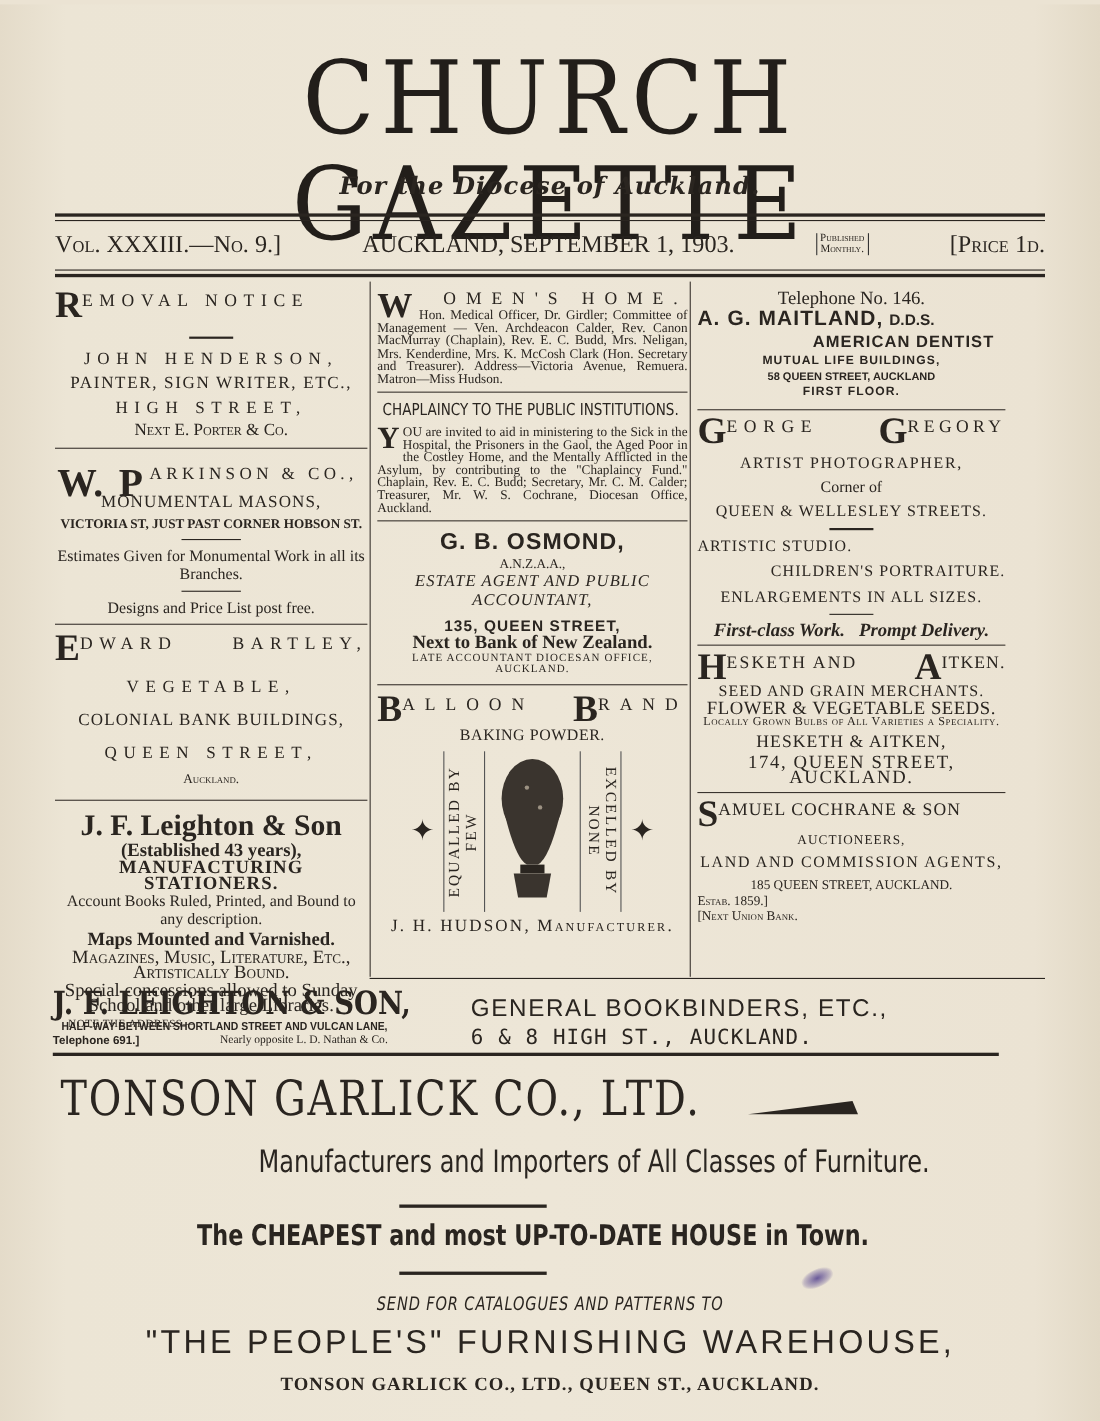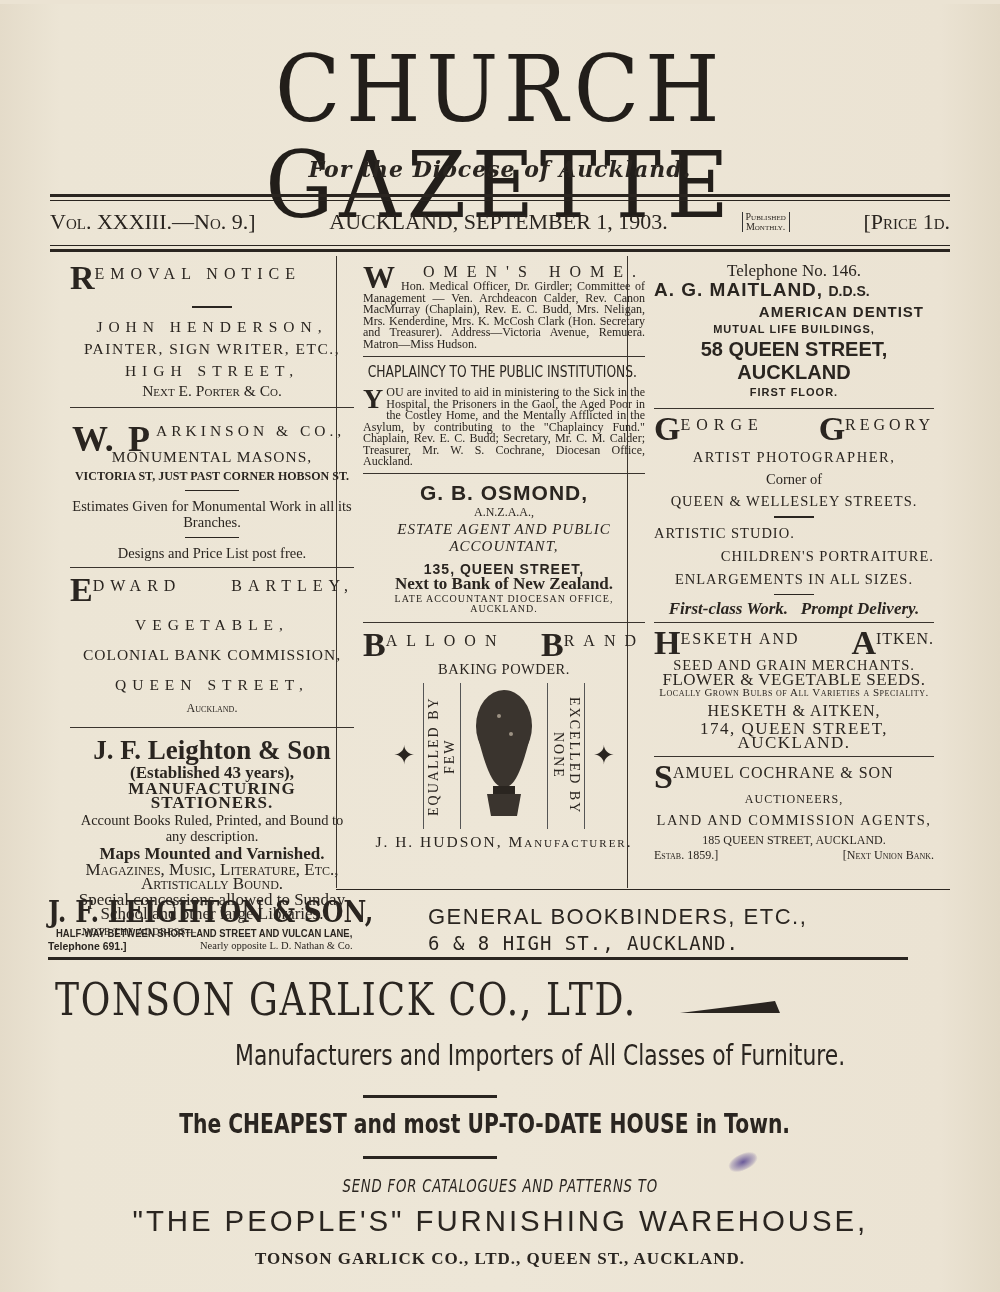--- a/index.html
+++ b/index.html
@@ -5,21 +5,21 @@
   html,body{margin:0;padding:0;}
   body{width:1000px;height:1292px;background:#ebe3d3;color:#2a2520;font-family:"DejaVu Serif",serif;overflow:hidden;position:relative;}
   .page{position:absolute;left:0;top:4px;width:1000px;height:1292px;background:linear-gradient(90deg,#e4dbc9 0%,#ece5d5 6%,#ede6d7 50%,#ebe3d3 94%,#e2d9c6 100%);}
   .abs{position:absolute;}
   .center{text-align:center;}
   .masthead{left:40px;top:38px;width:920px;text-align:center;font-family:"DejaVu Serif",serif;font-size:92px;line-height:96px;letter-spacing:6px;transform:scaleX(0.93);transform-origin:center;color:#221e1a;font-weight:400;}
   .subtitle{left:0;top:152px;width:1000px;text-align:center;font-family:"DejaVu Serif",serif;font-size:22px;font-style:italic;font-weight:bold;letter-spacing:1px;}
   .rule{position:absolute;background:#2a2520;}
   .dateline{left:50px;top:205px;width:900px;display:flex;justify-content:space-between;align-items:center;font-family:"Liberation Serif",serif;font-size:22px;}
   .pub{font-size:10px;line-height:10px;display:inline-block;text-align:center;border-left:1px solid #333;border-right:1px solid #333;padding:0 3px;font-variant:small-caps;}
-  .col{position:absolute;top:252px;font-family:"Liberation Serif",serif;margin-left:20px;}
+  .col{position:absolute;top:252px;font-family:"Liberation Serif",serif;}
   .vrule{position:absolute;width:1px;background:#3a342e;}
   .hr{height:1px;background:#3a342e;margin:6px 0;}
   .short{width:44px;height:2px;background:#2a2520;margin:7px auto;}
   .spaced{letter-spacing:6px;}
   .big-init{font-size:34px;line-height:28px;font-weight:bold;vertical-align:top;}
   .sc{font-variant:small-caps;}
   .sans{font-family:"Liberation Sans",sans-serif;}
   .cond{font-family:"DejaVu Sans",sans-serif;transform:scaleX(0.78);transform-origin:center;display:inline-block;}
   .t12{font-size:12px;line-height:13px;}
   .t13{font-size:17px;line-height:14px;}
@@ -89,21 +89,21 @@
       <div class="center t14">Designs and Price List post free.</div>
     </div>
     <div class="hr"></div>
 
     <div>
       <div class="t16" style="margin-top:8px;display:flex;justify-content:space-between;">
         <span><span class="big-init">E</span><span class="spaced">DWARD</span></span>
         <span class="spaced">BARTLEY,</span>
       </div>
       <div class="center t15 spaced" style="margin-top:12px;">VEGETABLE,</div>
-      <div class="center t15" style="margin-top:12px;letter-spacing:1px;">COLONIAL BANK COMMISSION,</div>
+      <div class="center t15" style="margin-top:12px;letter-spacing:1px;">COLONIAL BANK BUILDINGS,</div>
       <div class="center t15 spaced" style="margin-top:12px;">QUEEN STREET,</div>
       <div class="center t12 sc" style="margin-top:8px;">Auckland.</div>
     </div>
     <div class="hr" style="margin-top:12px;"></div>
 
     <div>
       <div class="center bold" style="font-size:27px;line-height:32px;">J. F. Leighton &amp; Son</div>
       <div class="center t13 bold">(Established 43 years),</div>
       <div class="center t13 bold" style="letter-spacing:1px;margin-top:2px;">MANUFACTURING STATIONERS.</div>
       <div class="center t14" style="margin-top:2px;">Account Books Ruled, Printed, and Bound to any description.</div>
@@ -171,21 +171,21 @@
 
   <div class="col" style="left:634px;width:280px;">
     <div>
       <div class="center t13" style="margin-top:8px;">Telephone No. 146.</div>
       <div class="sans bold" style="font-size:19px;line-height:24px;">
         <span style="letter-spacing:1px;">A. G. MAITLAND,</span>
         <span style="font-size:14px;">D.D.S.</span>
       </div>
       <div class="sans bold" style="font-size:15px;text-align:right;padding-right:10px;letter-spacing:1px;">AMERICAN DENTIST</div>
       <div class="center sans bold" style="font-size:11px;letter-spacing:1px;margin-top:3px;">MUTUAL LIFE BUILDINGS,</div>
-      <div class="center sans bold" style="font-size:20px;margin-top:3px;">58 QUEEN STREET, AUCKLAND</div>
+      <div class="center sans bold" style="font-size:10px;margin-top:3px;">58 QUEEN STREET, AUCKLAND</div>
       <div class="center sans bold" style="font-size:11px;letter-spacing:1px;margin-top:2px;">FIRST FLOOR.</div>
     </div>
     <div class="hr" style="margin-top:10px;"></div>
 
     <div>
       <div class="t16" style="display:flex;justify-content:space-between;margin-top:4px;">
         <span><span class="big-init">G</span><span class="spaced">EORGE</span></span>
         <span><span class="big-init">G</span><span class="spaced" style="letter-spacing:4px;">REGORY</span></span>
       </div>
       <div class="center t14" style="letter-spacing:1.5px;margin-top:6px;">ARTIST PHOTOGRAPHER,</div>
@@ -213,21 +213,21 @@
     </div>
     <div class="hr"></div>
 
     <div>
       <div class="t16" style="margin-top:4px;white-space:nowrap;">
         <span class="big-init">S</span><span style="letter-spacing:1px;">AMUEL COCHRANE &amp; SON</span>
       </div>
       <div class="center t12" style="letter-spacing:1px;margin-top:2px;">AUCTIONEERS,</div>
       <div class="center t14" style="letter-spacing:1.5px;margin-top:6px;">LAND AND COMMISSION AGENTS,</div>
       <div class="center t12" style="margin-top:6px;">185 QUEEN STREET, AUCKLAND.</div>
-      <div class="t12 sc" style="display:flex;justify-content:space-between;margin-top:2px;">
+      <div class="t12 sc" style="display:flex;justify-content:center;margin-top:2px;flex-direction:column;">
         <span>Estab. 1859.]</span>
         <span>[Next Union Bank.</span>
       </div>
     </div>
   </div>
 
   <div class="rule" style="left:336px;top:885px;width:614px;height:1px;"></div>
 
   <div class="abs" style="left:48px;top:890px;width:910px;height:60px;">
     <div class="abs" style="left:0;top:2px;font-family:'DejaVu Serif',serif;font-size:29px;line-height:32px;transform:scaleX(0.86);transform-origin:left;white-space:nowrap;font-weight:bold;">J. F. LEIGHTON &amp; SON,</div>

